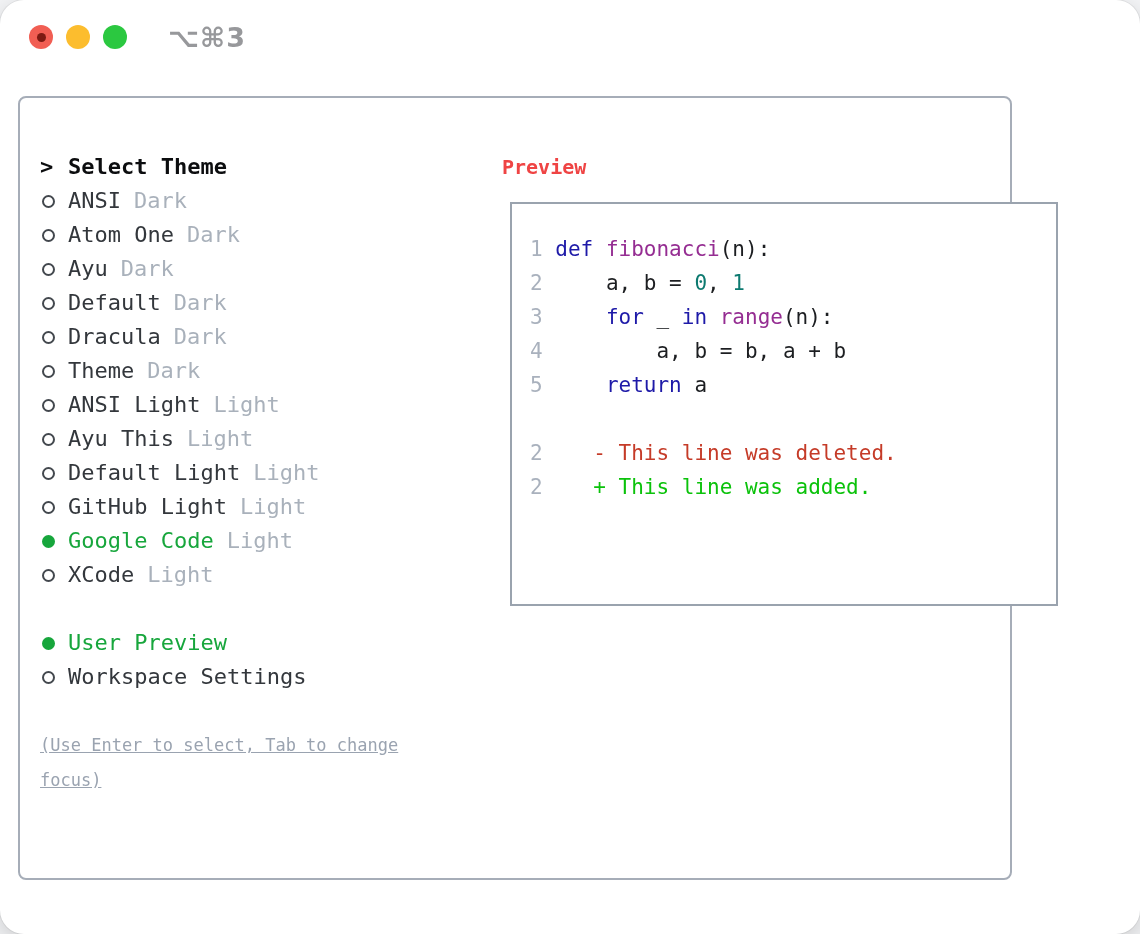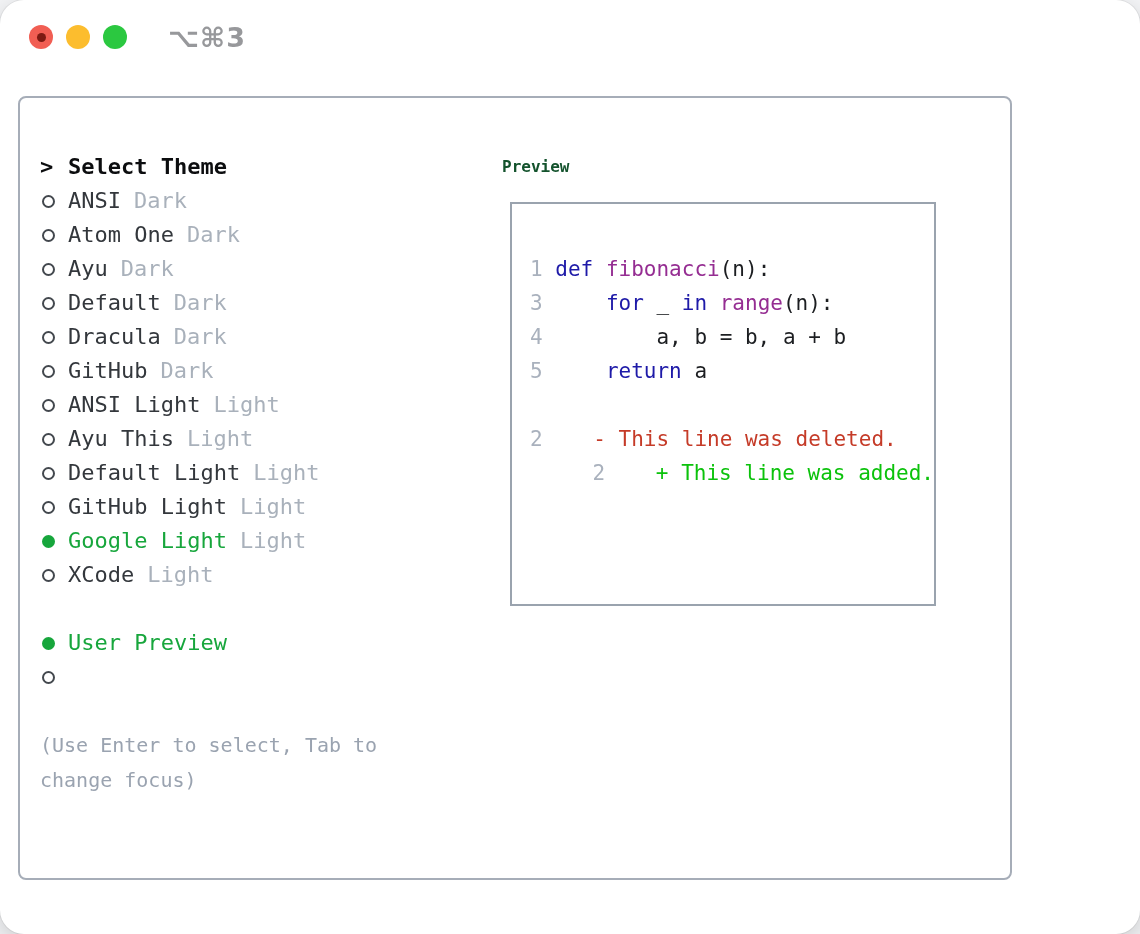--- a/index.html
+++ b/index.html
@@ -51,45 +51,45 @@
   }
   .bullet.sel { background:#17a63c; border-color:#17a63c; }
   .item-name { color:#33373c; }
   .item-name.sel { color:#17a63c; }
   .variant { color:#a9b1bb; margin-left:13px; }
   .spacer { height:34px; }
   .apply-header { color:#101114; font-weight:bold; }
   .opt-label.sel { color:#17a63c; }
   .footer-hint {
     margin-top:34px; width:410px; color:#9aa3b0;
-    font-size:20px; line-height:35px; white-space:normal;
+    font-size:17px; line-height:35px; white-space:normal;text-decoration:underline;
   }
   
   .preview-title {
     position:absolute; left:482px; top:54px;
-    font-size:16px; font-weight:bold; color:#14532d; line-height:30px;
+    font-size:20px; font-weight:bold; color:#ef4444; line-height:30px;
   }
   .preview-box {
-    position:absolute; left:490px; top:104px; width:426px; height:404px;
+    position:absolute; left:490px; top:104px; width:548px; height:404px;
     border:2px solid #9aa3ae; background:#ffffff;
-    padding:48px 0 0 18px; overflow:hidden;
+    padding:28px 0 0 18px; overflow:hidden;
   }
   .code-line, .diff-line {
     white-space:pre; font-size:21px; line-height:34px; color:#1c1e21;
   }
   .lnum { color:#a9b1bd; }
   .lnum::after { content:" "; }
   .tok-kwd { color:#1e1aa8; }
   .tok-typ { color:#952d92; }
   .tok-lit { color:#0d7a70; }
   .tok-pln { color:#1c1e21; }
   .diff-gap { height:34px; }
   .diff-ctx { color:#8e959c; }
   .diff-del { color:#c53b28; }
-  .diff-add { color:#0bc20b;text-align:right; }
+  .diff-add { color:#0bc20b; }
 </style>
 </head>
 <body>
 
 <div class="window">
 
   <div class="titlebar">
     <div class="lights">
       <div class="light red">
           <div class="dot"></div>
@@ -106,44 +106,45 @@
       <div class="row list-header">
         <span class="marker-col">&gt;</span>
         <span class="label">Select Theme</span>
       </div>
       <div id="theme-items">
           <div class="row"><span class="marker-col"><span class="bullet"></span></span><span class="item-name">ANSI</span><span class="variant">Dark</span></div>
           <div class="row"><span class="marker-col"><span class="bullet"></span></span><span class="item-name">Atom One</span><span class="variant">Dark</span></div>
           <div class="row"><span class="marker-col"><span class="bullet"></span></span><span class="item-name">Ayu</span><span class="variant">Dark</span></div>
           <div class="row"><span class="marker-col"><span class="bullet"></span></span><span class="item-name">Default</span><span class="variant">Dark</span></div>
           <div class="row"><span class="marker-col"><span class="bullet"></span></span><span class="item-name">Dracula</span><span class="variant">Dark</span></div>
-          <div class="row"><span class="marker-col"><span class="bullet"></span></span><span class="item-name">GitHub</span><span class="variant">Dark</span></div>
+          <div class="row"><span class="marker-col"><span class="bullet"></span></span><span class="item-name">Theme</span><span class="variant">Dark</span></div>
           <div class="row"><span class="marker-col"><span class="bullet"></span></span><span class="item-name">ANSI Light</span><span class="variant">Light</span></div>
           <div class="row"><span class="marker-col"><span class="bullet"></span></span><span class="item-name">Ayu This</span><span class="variant">Light</span></div>
           <div class="row"><span class="marker-col"><span class="bullet"></span></span><span class="item-name">Default Light</span><span class="variant">Light</span></div>
           <div class="row"><span class="marker-col"><span class="bullet"></span></span><span class="item-name">GitHub Light</span><span class="variant">Light</span></div>
-          <div class="row"><span class="marker-col"><span class="bullet sel"></span></span><span class="item-name sel">Google Light</span><span class="variant">Light</span></div>
+          <div class="row"><span class="marker-col"><span class="bullet sel"></span></span><span class="item-name sel">Google Code</span><span class="variant">Light</span></div>
           <div class="row"><span class="marker-col"><span class="bullet"></span></span><span class="item-name">XCode</span><span class="variant">Light</span></div>
         </div>
 
       <div class="spacer"></div>
 
       <div id="apply-options">
           <div class="row"><span class="marker-col"><span class="bullet sel"></span></span><span class="opt-label sel">User Preview</span></div>
-          <div class="row"><span class="marker-col"><span class="bullet"></span></span></div>
+          <div class="row"><span class="marker-col"><span class="bullet"></span></span><span class="opt-label">Workspace Settings</span></div>
         </div>
 
       <div class="footer-hint">(Use Enter to select, Tab to change focus)</div>
     </div>
 
     <div class="preview-title">Preview</div>
 
     <div class="preview-box">
       <div id="code-block">
           <div class="code-line"><span class="lnum">1</span><span class="tok-kwd">def</span><span class="tok-pln"> </span><span class="tok-typ">fibonacci</span><span class="tok-pln">(n):</span></div>
+          <div class="code-line"><span class="lnum">2</span><span class="tok-pln">    a, b = </span><span class="tok-lit">0</span><span class="tok-pln">, </span><span class="tok-lit">1</span></div>
           <div class="code-line"><span class="lnum">3</span><span class="tok-pln">    </span><span class="tok-kwd">for</span><span class="tok-pln"> _ </span><span class="tok-kwd">in</span><span class="tok-pln"> </span><span class="tok-typ">range</span><span class="tok-pln">(n):</span></div>
           <div class="code-line"><span class="lnum">4</span><span class="tok-pln">        a, b = b, a + b</span></div>
           <div class="code-line"><span class="lnum">5</span><span class="tok-pln">    </span><span class="tok-kwd">return</span><span class="tok-pln"> a</span></div>
         </div>
       <div class="diff-gap"></div>
       <div id="diff-block">
           <div class="diff-line diff-del"><span class="lnum">2</span><span>   - This line was deleted.</span></div>
           <div class="diff-line diff-add"><span class="lnum">2</span><span>   + This line was added.</span></div>
         </div>
     </div>

